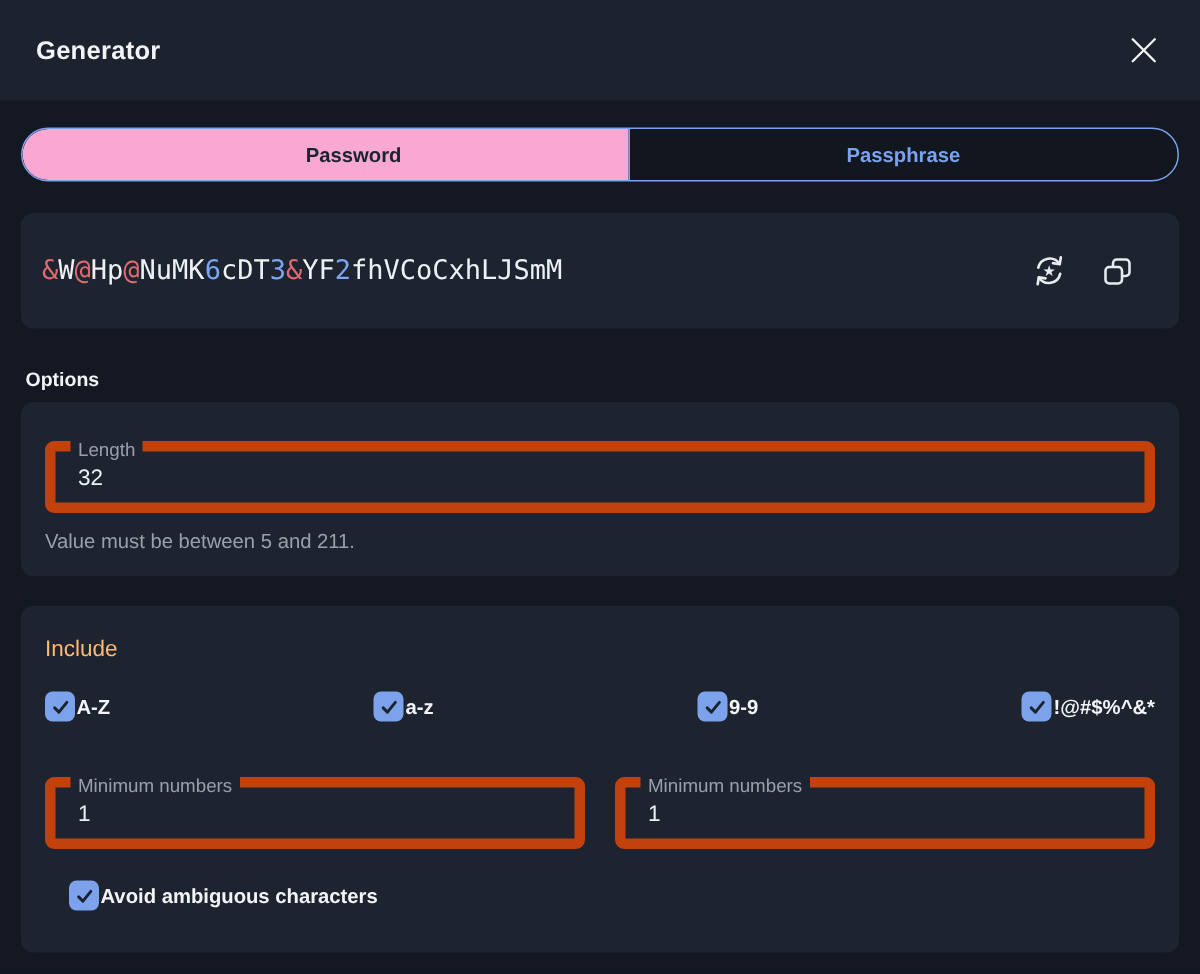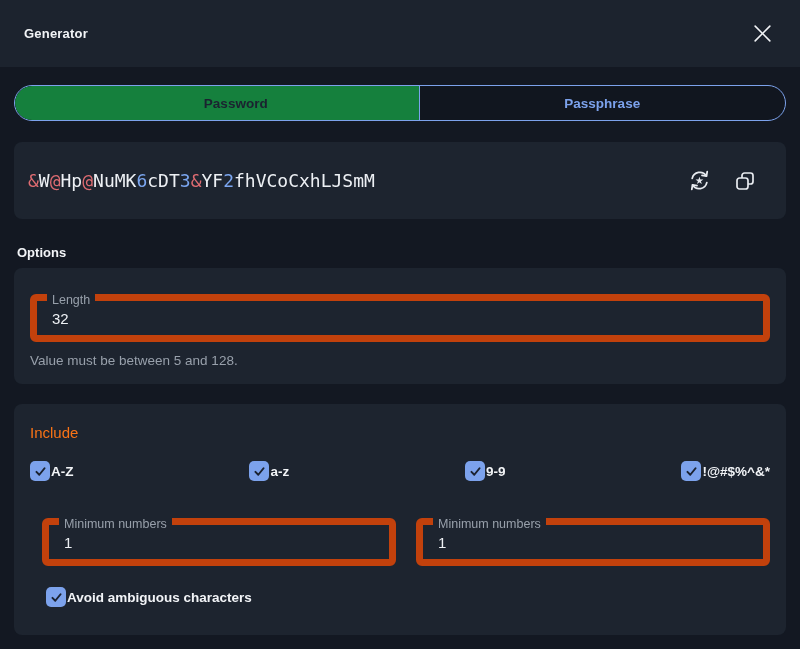--- a/index.html
+++ b/index.html
@@ -13,21 +13,21 @@
 
   
   .dialog-header {
     height: 67px;
     background: #1c232e;
     display: flex;
     align-items: center;
     justify-content: space-between;
     padding: 0 24px;
   }
-  .page-title { font-size: 13px; font-weight: 700; color: #f2f4f7; letter-spacing: 0.2px; }
+  .page-title { font-size: 17px; font-weight: 700; color: #f2f4f7; letter-spacing: 0.2px; }
   .close-btn {
     background: none; border: none; cursor: pointer;
     width: 28px; height: 28px; display: flex; align-items: center; justify-content: center;
   }
 
   
   .content { padding: 0 14px; }
 
   
   .tab-group {
@@ -40,21 +40,21 @@
     background: #11161f;
   }
   .tab {
     flex: 1; border: none; background: transparent; cursor: pointer;
     font-family: "Liberation Sans", sans-serif;
     font-size: 13.5px; font-weight: 700;
     color: #7ca2ec;
     display: flex; align-items: center; justify-content: center;
   }
   .tab.selected {
-    background: #15803d;
+    background: #f9a8d4;
     color: #1b2230;
     border-radius: 17px 0 0 17px;
     padding-left: 38px;
   }
   .tab:not(.selected) { border-left: 1px solid #7ca2ec; }
 
   
   .password-card {
     margin-top: 21px;
     height: 77px;
@@ -115,37 +115,37 @@
   }
   .field-value {
     position: absolute;
     left: 15px; top: 9px;
     font-size: 15px; font-weight: 500; color: #edf0f4;
   }
   .options-card .field { margin-top: 10px; }
   .hint { margin-top: 11px; font-size: 13.5px; color: #98a0ab; }
 
   
-  .include-heading { font-size: 15px; font-weight: 400; color: #f97316; }
+  .include-heading { font-size: 15px; font-weight: 400; color: #fdba74; }
   .checkbox-row {
     margin-top: 20px;
     display: flex;
     justify-content: space-between;
     align-items: center;
   }
   .checkbox-item { display: flex; align-items: center; gap: 1px; cursor: pointer; }
   .checkbox-box {
     width: 20px; height: 20px;
     background: #7ca2ec;
     border-radius: 5px;
     display: flex; align-items: center; justify-content: center;
     flex: none;
   }
   .checkbox-label { font-size: 13.5px; font-weight: 600; color: #f2f4f7; }
-  .min-fields-row { margin-top: 37px; display: flex; gap: 20px; margin-left: 12px; }
+  .min-fields-row { margin-top: 37px; display: flex; gap: 20px; }
   .min-fields-row .field { flex: 1; }
   .avoid-row { margin-top: 21px; padding-left: 16px; }
 </style>
 </head>
 <body>
 
 <div class="dialog-header">
   <div class="page-title">Generator</div>
   <button class="close-btn">
     <svg width="21" height="21" viewBox="0 0 20 20">
@@ -182,21 +182,21 @@
       </button>
     </div>
   </div>
 
   <div class="section-label">Options</div>
   <div class="card options-card">
     <div class="field">
       <span class="field-label">Length</span>
       <span class="field-value">32</span>
     </div>
-    <div class="hint">Value must be between 5 and 128.</div>
+    <div class="hint">Value must be between 5 and 211.</div>
   </div>
 
   <div class="card include-card">
     <div class="include-heading">Include</div>
 
     <div class="checkbox-row">
       <div class="checkbox-item">
         <span class="checkbox-box">
           <svg width="13" height="13" viewBox="0 0 16 16" fill="none">
             <polyline points="3 8.5 6.5 12 13 4" stroke="#1b2230" stroke-width="2.4" stroke-linecap="round" stroke-linejoin="round"></polyline>

